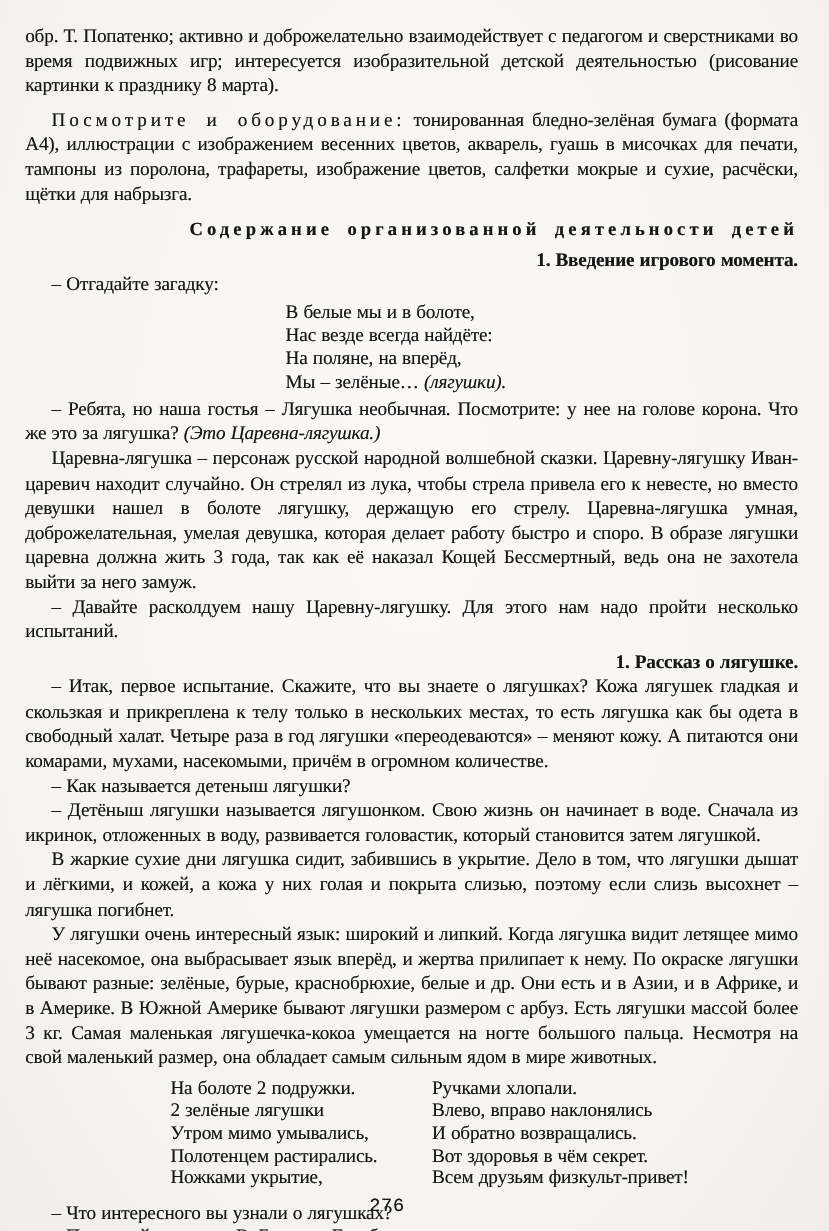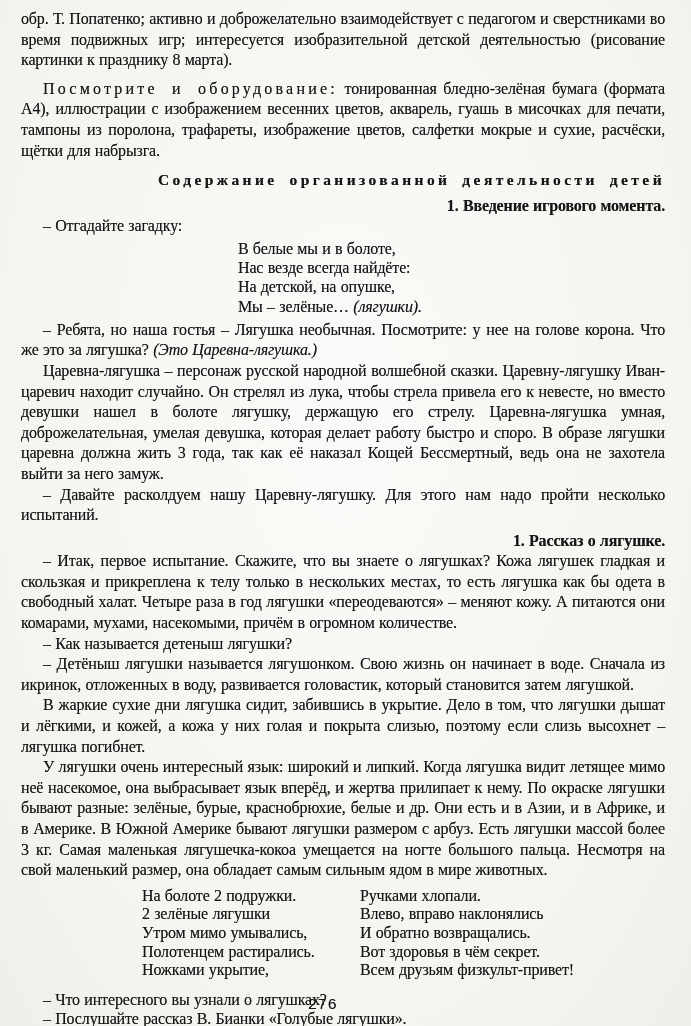--- a/index.html
+++ b/index.html
@@ -12,21 +12,21 @@
   body {
     background: #f7f6f3;
     font-family: "Liberation Serif", "DejaVu Serif", serif;
     color: #161616;
   }
   .page {
     position: relative;
     width: 691px;
     height: 1026px;
     box-sizing: border-box;
-    padding: 9px 26px 0 21px;
+    padding: 21px 26px 0 21px;
     background: radial-gradient(ellipse at 50% 40%, #fbfaf8 0%, #f5f4f1 70%, #efeeea 100%);
   }
   .txt {
     font-size: 16px;
     line-height: 20.6px;
     text-align: justify;
     letter-spacing: -0.15px;
     word-spacing: 0.5px;
   }
   p { margin: 0; }
@@ -97,21 +97,21 @@
 
   <p class="txt doc-heading">Содержание организованной деятельности детей</p>
 
   <p class="txt step-title">1. Введение игрового момента.</p>
 
   <p class="txt dialog">– Отгадайте загадку:</p>
 
   <div class="txt riddle">
     <span class="line">В белые мы и в болоте,</span>
     <span class="line">Нас везде всегда найдёте:</span>
-    <span class="line">На детской, на опушке,</span>
+    <span class="line">На поляне, на вперёд,</span>
     <span class="line"><span>Мы – зелёные… </span><em>(лягушки).</em></span>
   </div>
 
   <p class="txt dialog mt-sm"><span>– Ребята, но наша гостья – Лягушка необычная. Посмотрите: у нее на голове корона. Что же это за лягушка? </span><em>(Это Царевна-лягушка.)</em></p>
 
   <p class="txt indent">Царевна-лягушка – персонаж русской народной волшебной сказки. Царевну-лягушку Иван-царевич находит случайно. Он стрелял из лука, чтобы стрела привела его к невесте, но вместо девушки нашел в болоте лягушку, держащую его стрелу. Царевна-лягушка умная, доброжелательная, умелая девушка, которая делает работу быстро и споро. В образе лягушки царевна должна жить 3 года, так как её наказал Кощей Бессмертный, ведь она не захотела выйти за него замуж.</p>
 
   <p class="txt dialog">– Давайте расколдуем нашу Царевну-лягушку. Для этого нам надо пройти несколько испытаний.</p>
 
   <p class="txt step-title">1. Рассказ о лягушке.</p>

